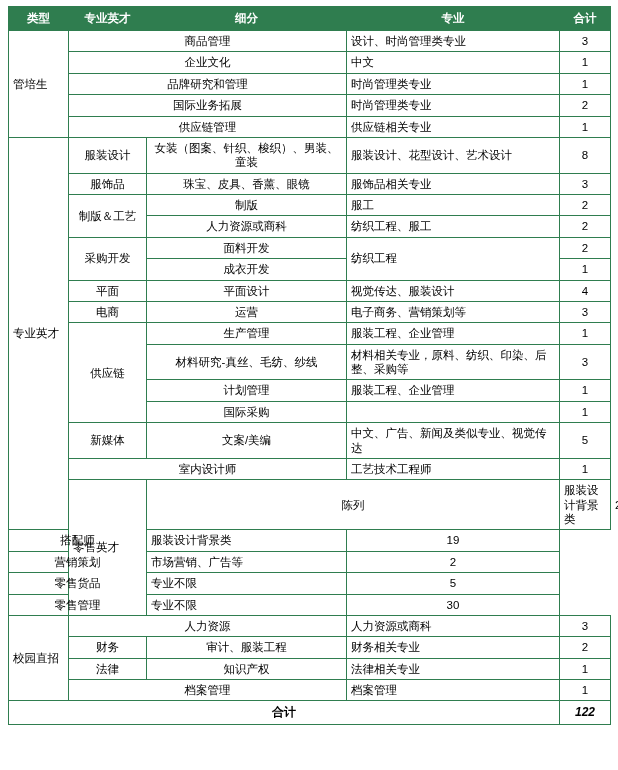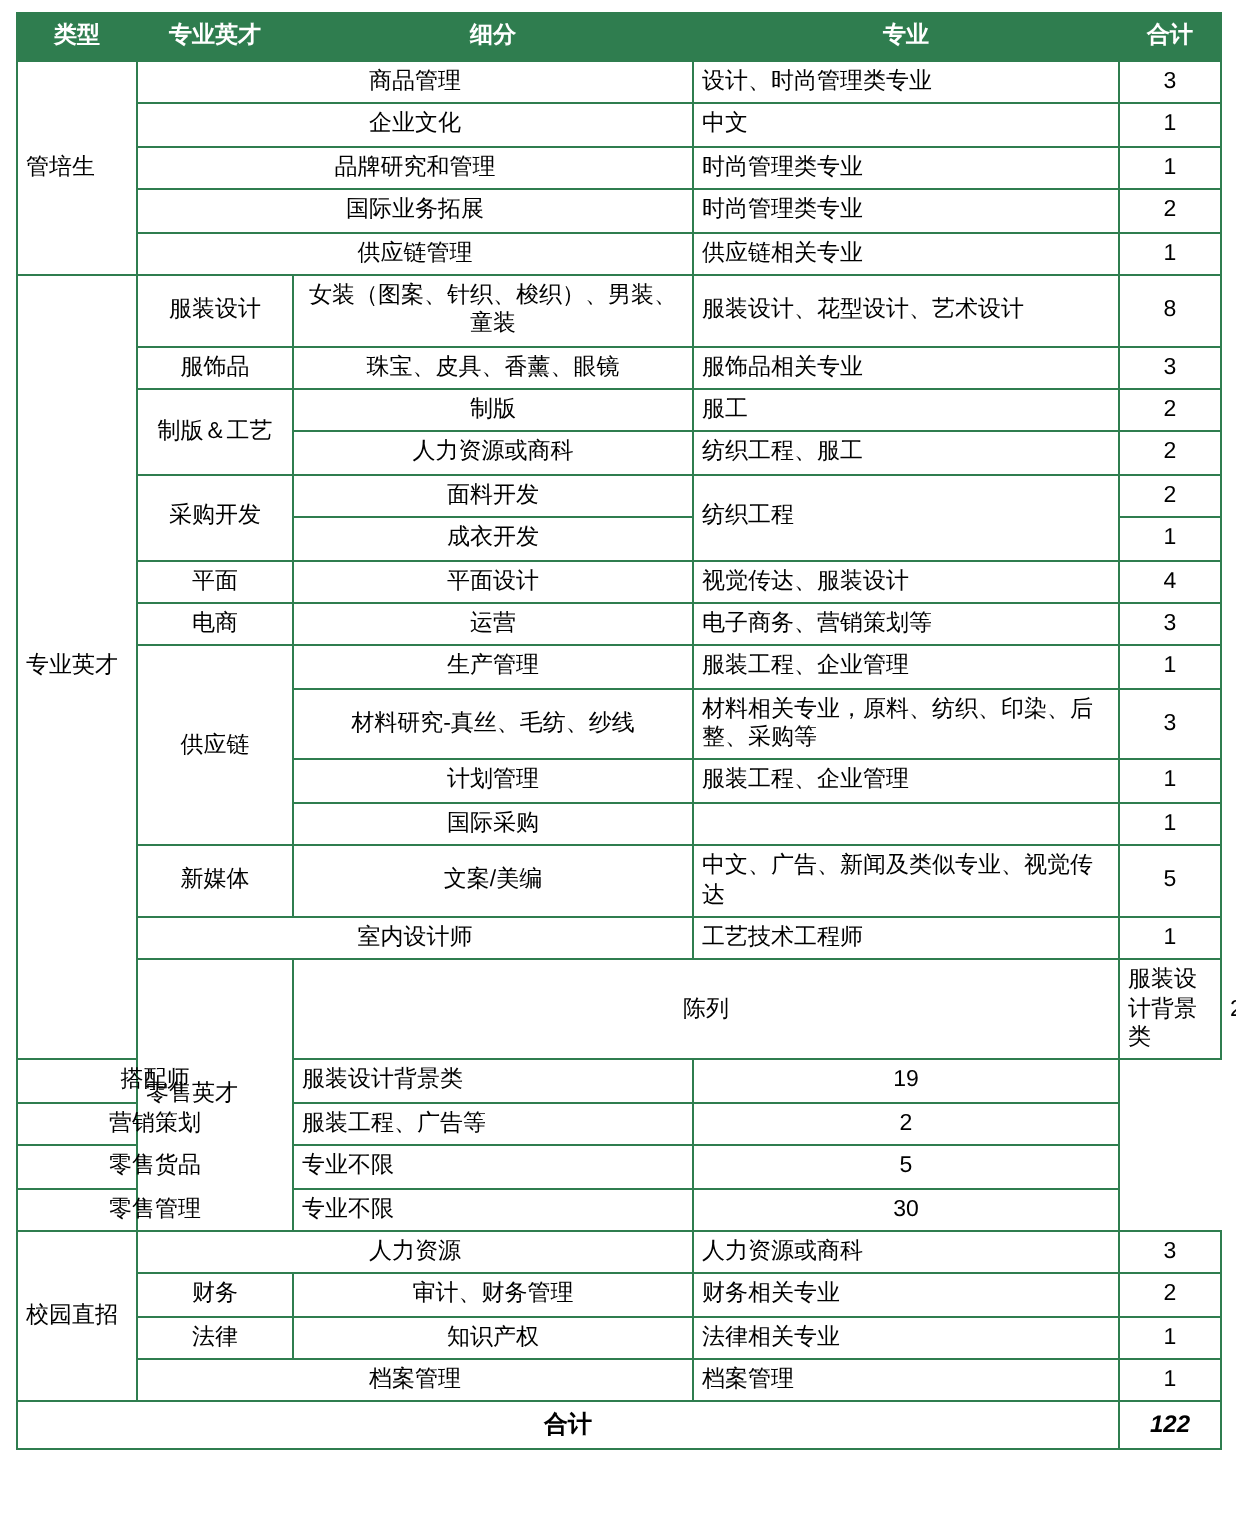--- a/index.html
+++ b/index.html
@@ -198,42 +198,42 @@
           <td class="lft">服装设计背景类</td>
           <td class="ctr">24</td>
         </tr>
         <tr>
           <td class="post" colspan="2">搭配师</td>
           <td class="lft">服装设计背景类</td>
           <td class="ctr">19</td>
         </tr>
         <tr>
           <td class="post" colspan="2">营销策划</td>
-          <td class="lft">服装工程、广告等</td>
+          <td class="lft">市场营销、广告等</td>
           <td class="ctr">2</td>
         </tr>
         <tr>
           <td class="post" colspan="2">零售货品</td>
           <td class="lft">专业不限</td>
           <td class="ctr">5</td>
         </tr>
         <tr>
           <td class="post" colspan="2">零售管理</td>
           <td class="lft">专业不限</td>
           <td class="ctr">30</td>
         </tr>
         <tr>
           <td class="cat" rowspan="4">校园直招</td>
           <td class="post" colspan="2">人力资源</td>
           <td class="lft">人力资源或商科</td>
           <td class="ctr">3</td>
         </tr>
         <tr>
           <td class="post">财务</td>
-          <td class="ctr">审计、财务管理</td>
+          <td class="ctr">审计、服装工程</td>
           <td class="lft">财务相关专业</td>
           <td class="ctr">2</td>
         </tr>
         <tr>
           <td class="post">法律</td>
           <td class="ctr">知识产权</td>
           <td class="lft">法律相关专业</td>
           <td class="ctr">1</td>
         </tr>
         <tr>

